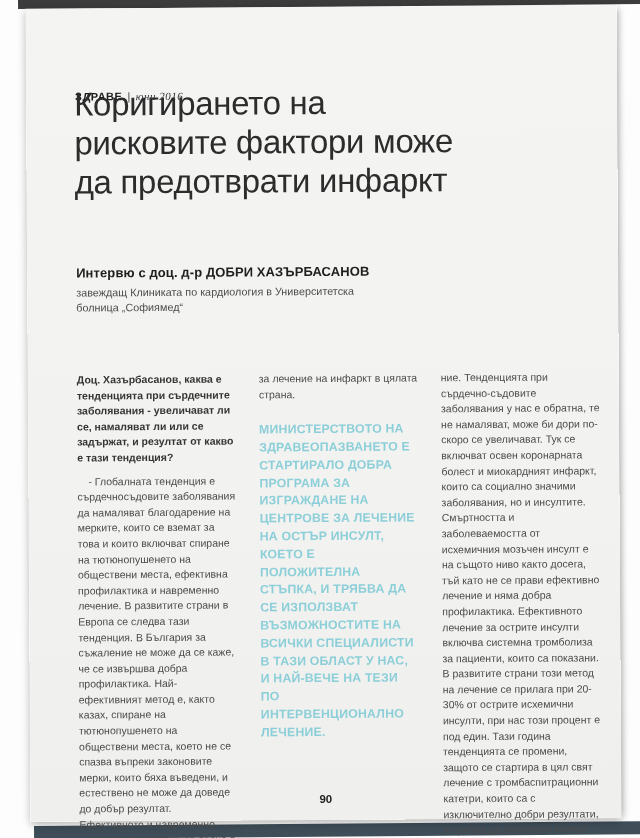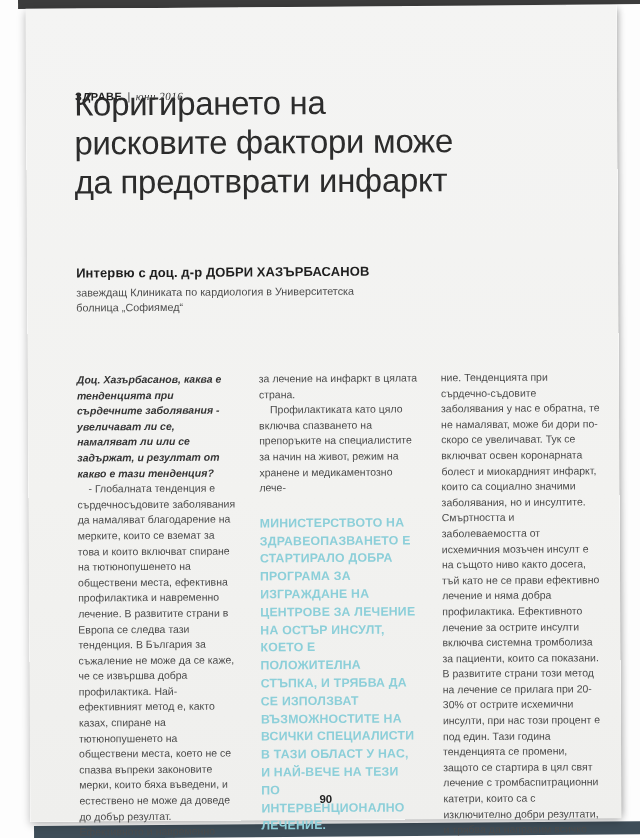--- a/index.html
+++ b/index.html
@@ -47,21 +47,21 @@
   .interview .subtitle { font-size: 10.8px; line-height: 14.5px; color: #4c4c4c; max-width: 310px; }
   .columns {
     position: absolute; left: 49px; top: 364px; width: 524px;
     display: flex; gap: 23px;
   }
   .col { width: 159px; flex: 0 0 159px; }
   .col p {
     font-size: 10.5px; line-height: 15.6px; color: #4b4b4b;
     text-align: left;
   }
-  .col p.question { font-weight: bold; color: #353535; margin-bottom: 0; font-style: italic; }
+  .col p.question { font-weight: bold; color: #353535; margin-bottom: 8px; }
   .col p.body-indent { text-indent: 11px; }
   .col p.pullquote {
     margin-top: 19px;
     font-size: 12.3px; line-height: 17.8px; font-weight: bold;
     letter-spacing: 0.2px; text-transform: uppercase;
   }
   .pagenum {
     position: absolute; left: 0; top: 786px; width: 100%;
     text-align: center; font-size: 11.5px; font-weight: bold; color: #222;
   }
@@ -91,21 +91,20 @@
     <div class="subtitle">завеждащ Клиниката по кардиология в Университетска болница „Софиямед“</div>
   </div>
 
   <div class="columns" id="columns">
       <div class="col">
         <p class="question">Доц. Хазърбасанов, каква е тенденцията при сърдечните заболявания - увеличават ли се, намаляват ли или се задържат, и резултат от какво е тази тенденция?</p>
         <p class="body-indent">- Глобалната тенденция е сърдечносъдовите заболявания да намаляват благодарение на мерките, които се вземат за това и които включват спиране на тютюнопушенето на обществени места, ефективна профилактика и навременно лечение. В развитите страни в Европа се следва тази тенденция. В България за съжаление не може да се каже, че се извършва добра профилактика. Най-ефективният метод е, както казах, спиране на тютюнопушенето на обществени места, което не се спазва въпреки законовите мерки, които бяха въведени, и естествено не може да доведе до добър резултат.  Ефективното и навременно лечение на инфарктите обаче е налице благодарение на развитата мрежа от центрове</p>
       </div>
       <div class="col">
         <p class="body">за лечение на инфаркт в цялата страна.</p>
-        <p class="body-indent">Профилактиката като цяло включва спазването на препоръките на специалистите за начин на живот, режим на хранене и медикаментозно лече-</p>
         <p class="pullquote" style="color: rgb(140, 207, 217);">МИНИСТЕРСТВОТО НА ЗДРАВЕОПАЗВАНЕТО Е СТАРТИРАЛО ДОБРА ПРОГРАМА ЗА ИЗГРАЖДАНЕ НА ЦЕНТРОВЕ ЗА ЛЕЧЕНИЕ НА ОСТЪР ИНСУЛТ, КОЕТО Е ПОЛОЖИТЕЛНА СТЪПКА, И ТРЯБВА ДА СЕ ИЗПОЛЗВАТ ВЪЗМОЖНОСТИТЕ НА ВСИЧКИ СПЕЦИАЛИСТИ В ТАЗИ ОБЛАСТ У НАС, И НАЙ-ВЕЧЕ НА ТЕЗИ ПО ИНТЕРВЕНЦИОНАЛНО ЛЕЧЕНИЕ.</p>
       </div>
       <div class="col">
         <p class="body">ние. Тенденцията при сърдечно-съдовите заболявания у нас е обратна, те не намаляват, може би дори по-скоро се увеличават. Тук се включват освен коронарната болест и миокардният инфаркт, които са социално значими заболявания, но и инсултите. Смъртността и заболеваемостта от исхемичния мозъчен инсулт е на същото ниво както досега, тъй като не се прави ефективно лечение и няма добра профилактика. Ефективното лечение за острите инсулти включва системна тромболиза за пациенти, които са показани. В развитите страни този метод на лечение се прилага при 20-30% от острите исхемични инсулти, при нас този процент е под един. Тази година тенденцията се промени, защото се стартира в цял свят лечение с тромбаспитрационни катетри, които са с изключително добри резултати, и трябва да направим всичко възможно този метод да се въведе и</p>
       </div>
     </div>
 
   <div class="pagenum">90</div>
 
 </div>

